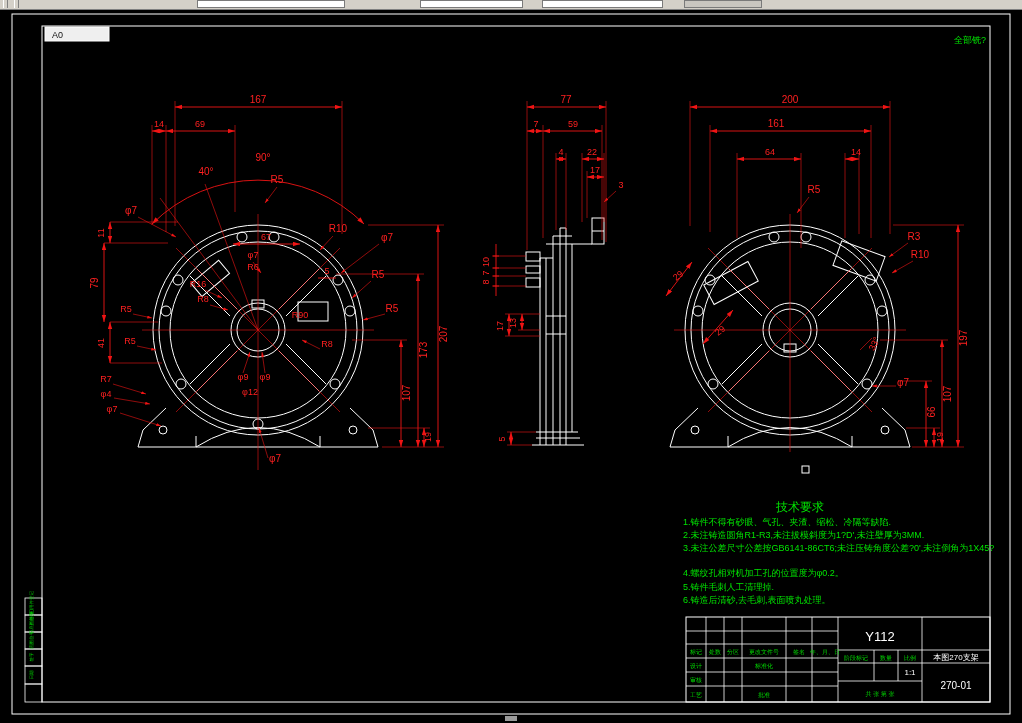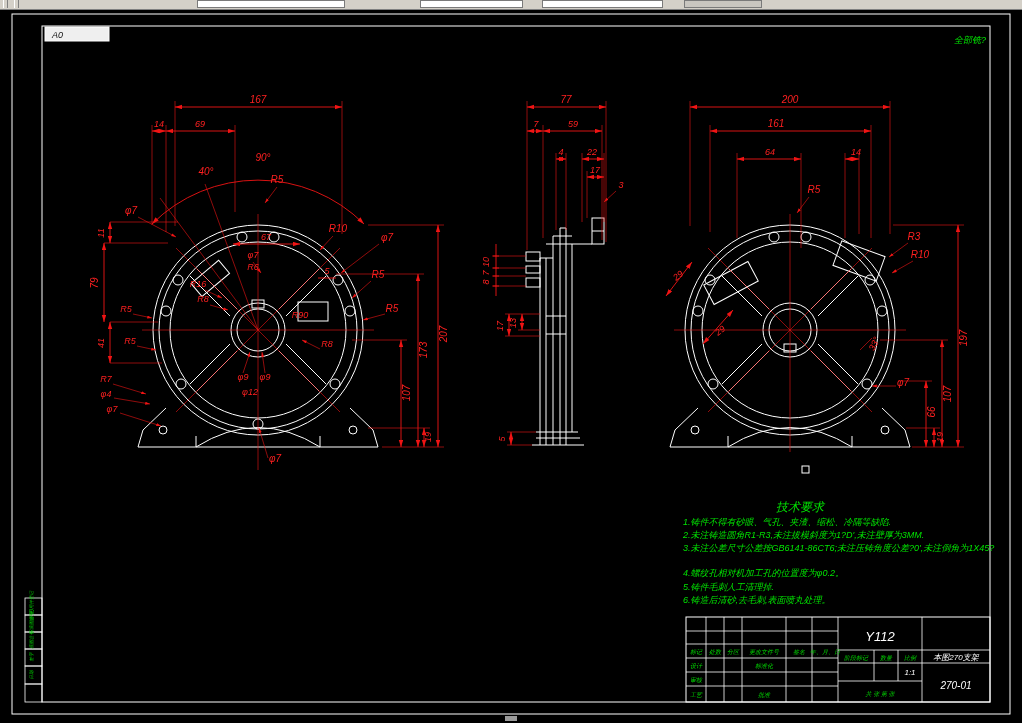--- a/index.html
+++ b/index.html
@@ -1,17 +1,17 @@
 <!DOCTYPE html>
 <html><head>
 <meta charset="utf-8">
 <style>
   html,body{margin:0;padding:0;background:#000;}
   .screen{position:relative;width:1022px;height:723px;background:#000;overflow:hidden;
-          font-family:"Liberation Sans",sans-serif;font-style:italic;}
+          font-family:"Liberation Sans",sans-serif;}
   .toolbar{position:absolute;left:0;top:0;width:1022px;height:9px;background:#d4d0c8;
            border-bottom:1px solid #808080;z-index:5;}
   .tfield{position:absolute;top:0;height:8px;background:#fff;border:1px solid #7a7a7a;box-sizing:border-box;}
   .tgrip{position:absolute;top:0;height:8px;width:3px;border-left:1px solid #fff;border-right:1px solid #808080;}
   .canvas{position:absolute;left:0;top:0;width:1022px;height:723px;}
   svg text{font-family:"Liberation Sans",sans-serif;}
   .w{stroke:#ffffff;stroke-width:1;fill:none;}
   .w2{stroke:#ffffff;stroke-width:0.8;fill:none;}
   .r{stroke:#f01414;stroke-width:0.9;fill:none;}
   .rx{stroke:#f01414;stroke-width:0.6;fill:none;}

